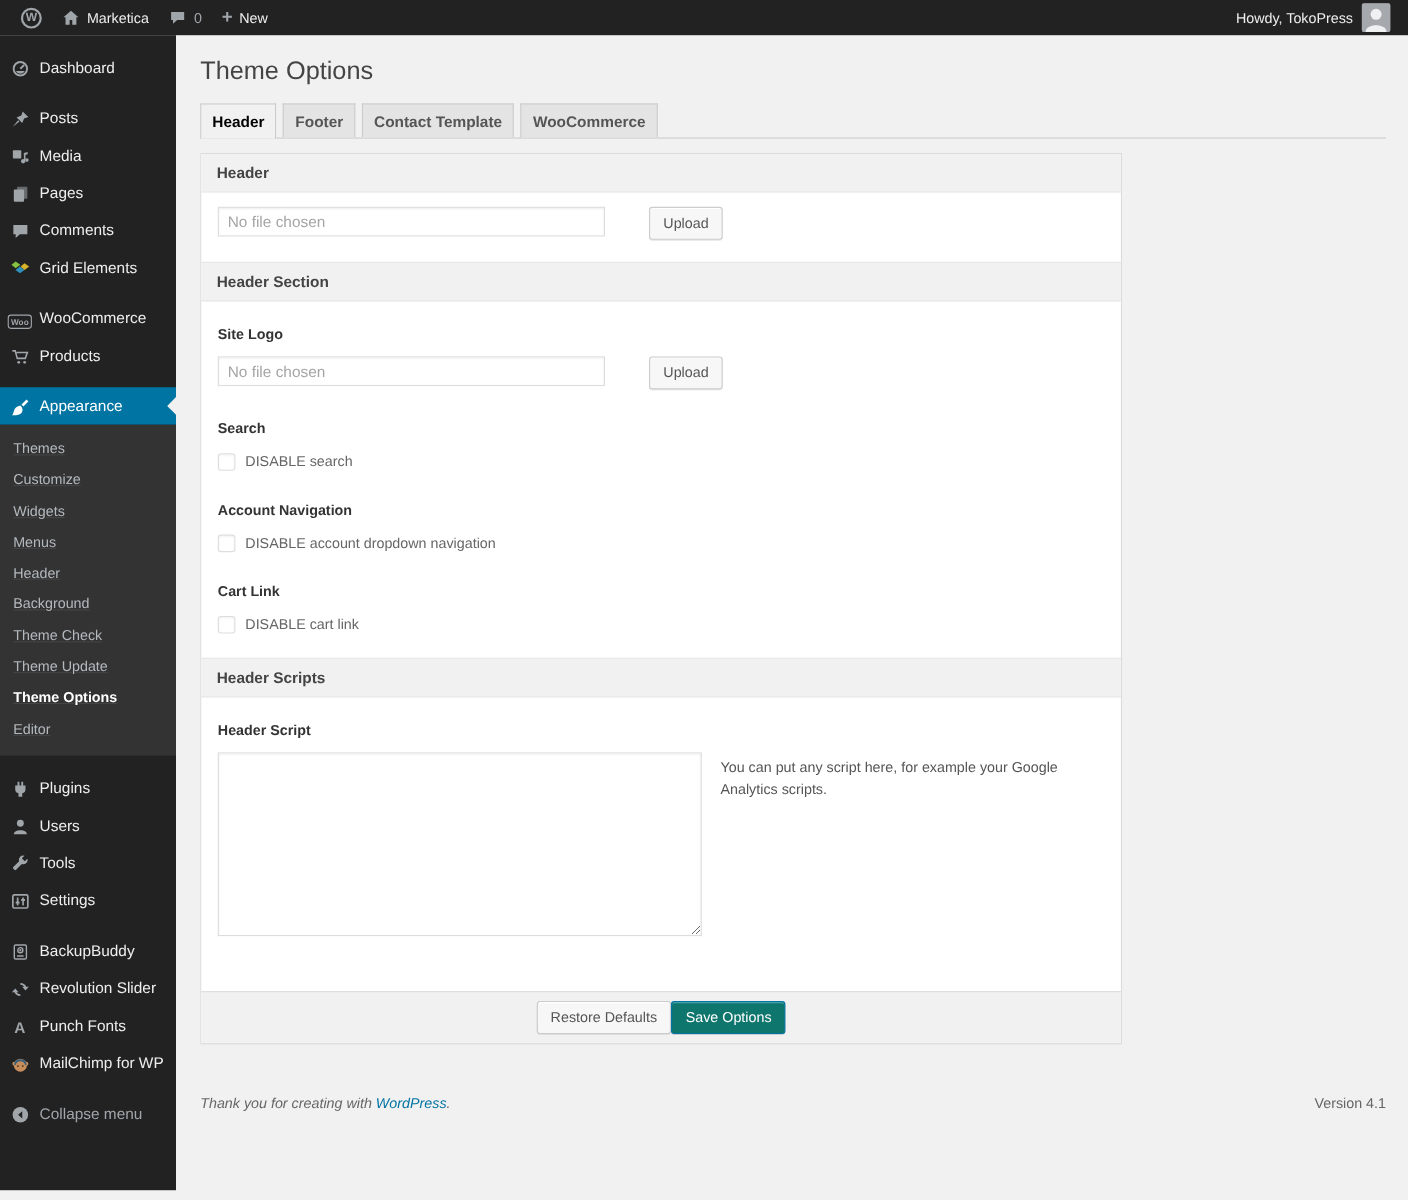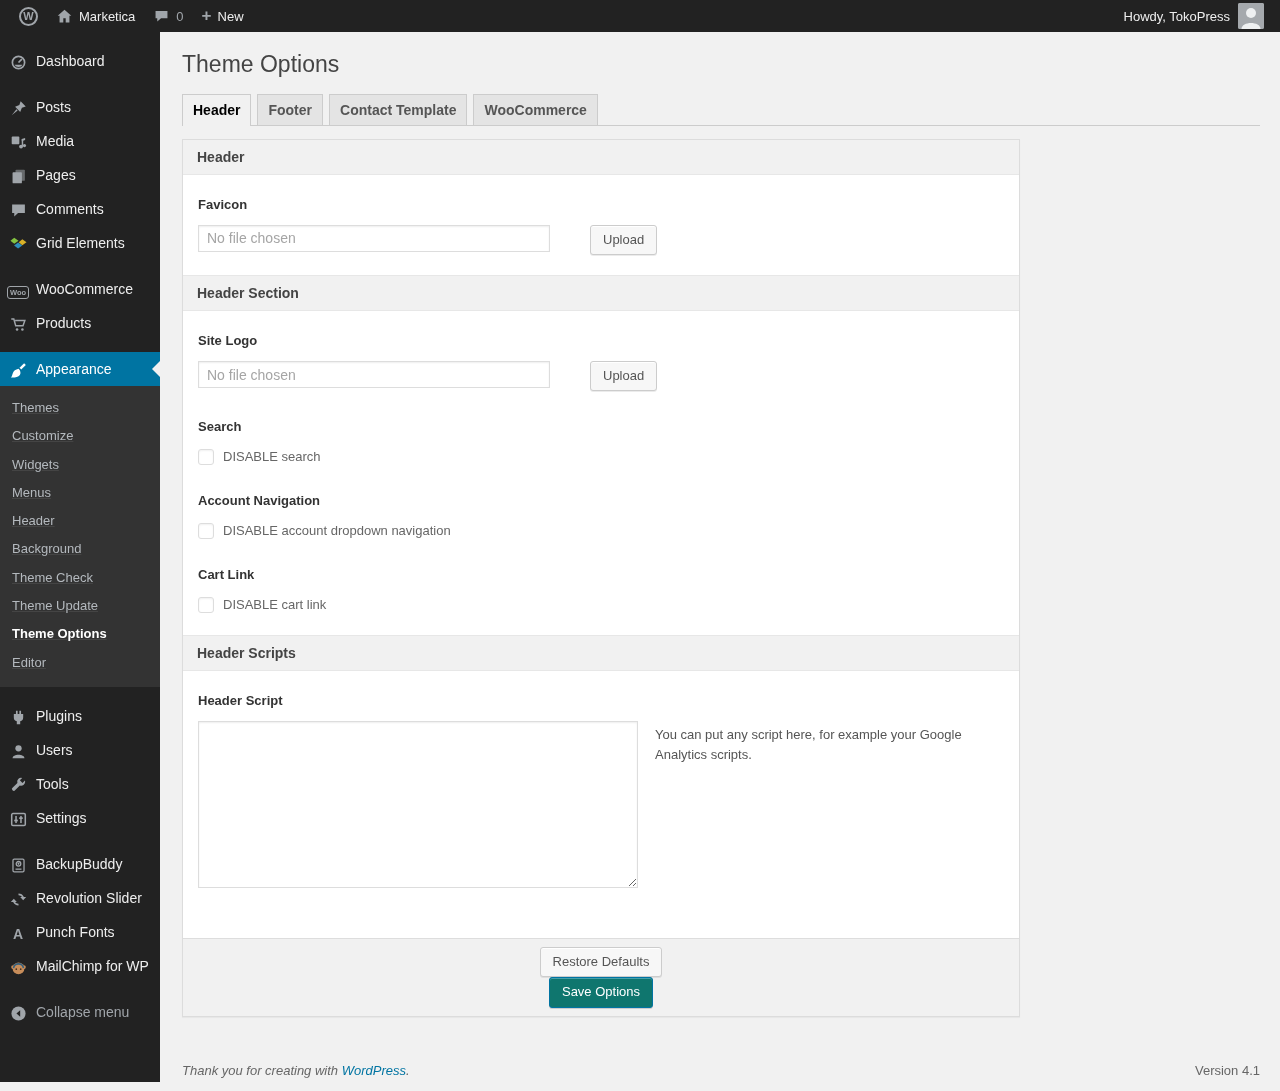--- a/index.html
+++ b/index.html
@@ -99,21 +99,21 @@
   }
   .script-flex { display:flex; margin-top:13px; }
   .script-area {
     width:440px; height:167px; border:1px solid #ddd; background:#fff;
     box-shadow:inset 0 1px 2px rgba(0,0,0,.07); resize:both;
     font-family:"DejaVu Sans Mono", monospace; font-size:13px; padding:4px;
   }
   .script-desc { margin-left:17px; width:312px; font-size:13px; color:#555; line-height:1.55; padding-top:4px; }
   .panel-footer {
     margin-top:50px; border-top:1px solid #ddd; background:#f1f1f1;
-    padding:8px 14px; display:flex; justify-content:center; align-items:center;flex-direction:column;
+    padding:8px 14px; display:flex; justify-content:center; align-items:center;
   }
 
   
   .page-footer { display:flex; justify-content:space-between; align-items:center; margin-top:46px; font-size:13px; }
   .thanks { font-style:italic; color:#666; }
   .thanks a { color:#0074a2; text-decoration:none; font-style:italic; cursor:pointer; }
   .version { color:#666; }
 </style>
 </head>
 <body>
@@ -378,21 +378,20 @@
       <div class="tab active">Header</div>
       <div class="tab">Footer</div>
       <div class="tab">Contact Template</div>
       <div class="tab">WooCommerce</div>
     </div>
 
     <div class="panel">
       <div class="section-bar">Header</div>
 
       <div class="row">
-        <div class="lbl mt-sm">Favicon</div>
         <div class="file-row">
           <input type="text" class="txt-input" placeholder="No file chosen" style="">
           <button class="btn btn-secondary upload-btn">Upload</button>
         </div>
         <div style="height:20px"></div>
       </div>
 
       <div class="section-bar">Header Section</div>
 
       <div class="row">

